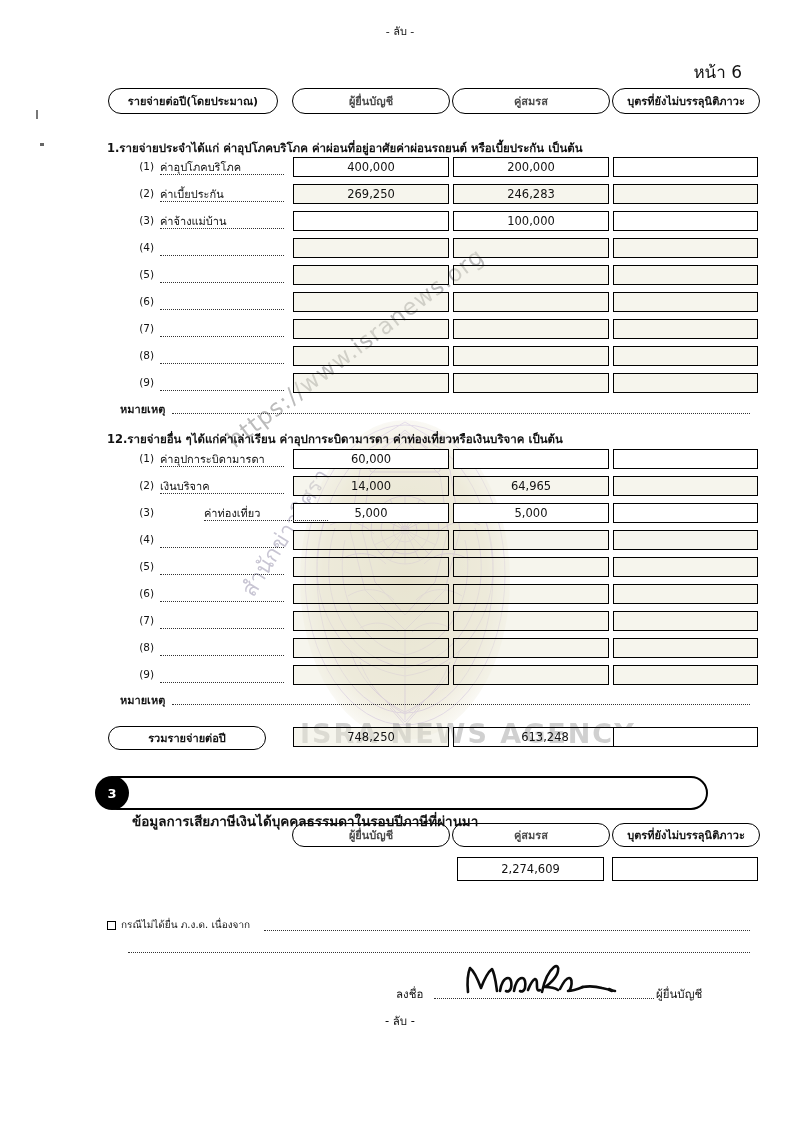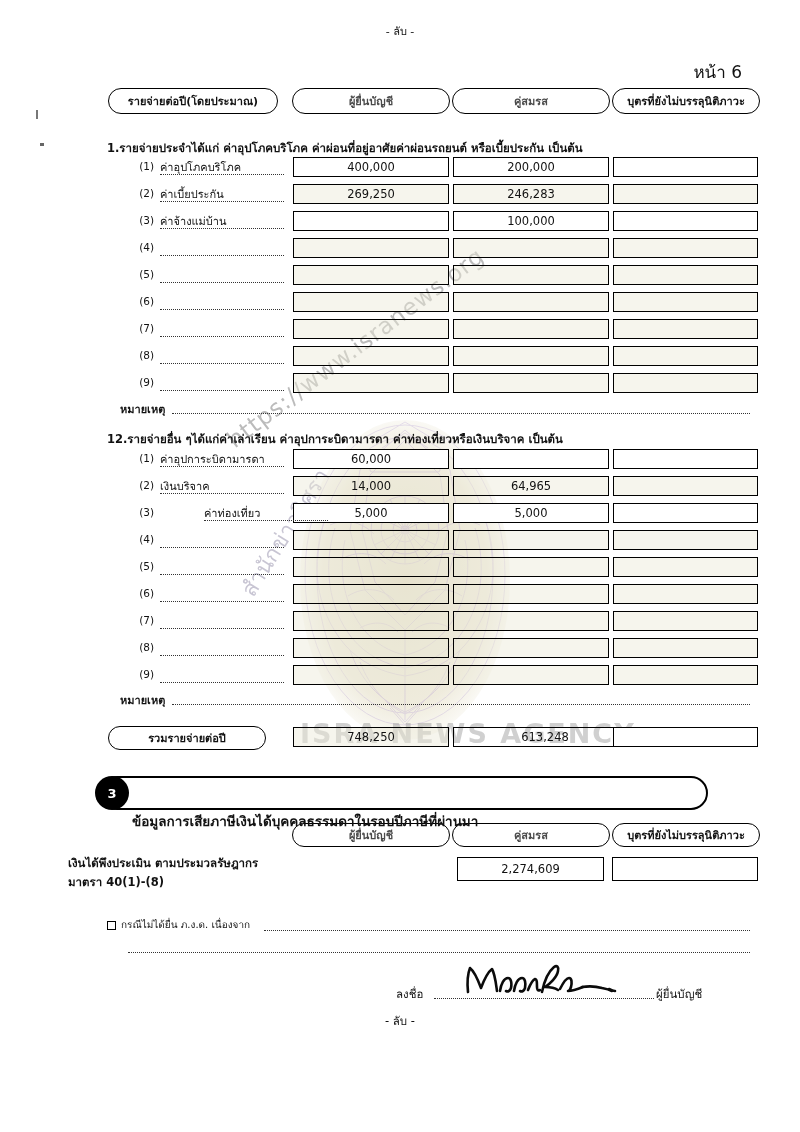--- a/index.html
+++ b/index.html
@@ -442,24 +442,20 @@
   <div class="cell" style="left:613px; top:727px; width:145px;"></div>
 
   <div class="sec3-bar" style="left:100px; top:776px; width:608px;"></div>
   <div class="sec3-badge" style="left:95px; top:776px;">3</div>
   <div class="sec3-title" style="left:132px; top:786px;margin-top:24px;">ข้อมูลการเสียภาษีเงินได้บุคคลธรรมดาในรอบปีภาษีที่ผ่านมา</div>
 
   <div class="pill dim" style="left:292px; top:823px; width:158px; height:24px; border-radius:12px;">ผู้ยื่นบัญชี</div>
   <div class="pill dim" style="left:452px; top:823px; width:158px; height:24px; border-radius:12px;">คู่สมรส</div>
   <div class="pill" style="left:612px; top:823px; width:148px; height:24px; border-radius:12px;">บุตรที่ยังไม่บรรลุนิติภาวะ</div>
 
-  <div class="income-label" style="left:68px; top:854px;">
-    <div>เงินได้พึงประเมิน ตามประมวลรัษฎากร</div>
-    <div>มาตรา 40(1)-(8)</div>
-  </div>
 
   <div class="cell" style="left:457px; top:857px; width:147px; height:24px;">2,274,609</div>
   <div class="cell" style="left:612px; top:857px; width:146px; height:24px;"></div>
 
   <div class="cbox" style="left:107px; top:921px;"></div>
   <div class="cbox-label" style="left:121px; top:917px;">กรณีไม่ได้ยื่น ภ.ง.ด. เนื่องจาก</div>
   <div class="note-dots" style="left:264px; top:929px; width:486px;"></div>
   <div class="note-dots" style="left:128px; top:951px; width:622px;"></div>
 
   <div class="sig-label" style="left:396px; top:985px;">ลงชื่อ</div>

